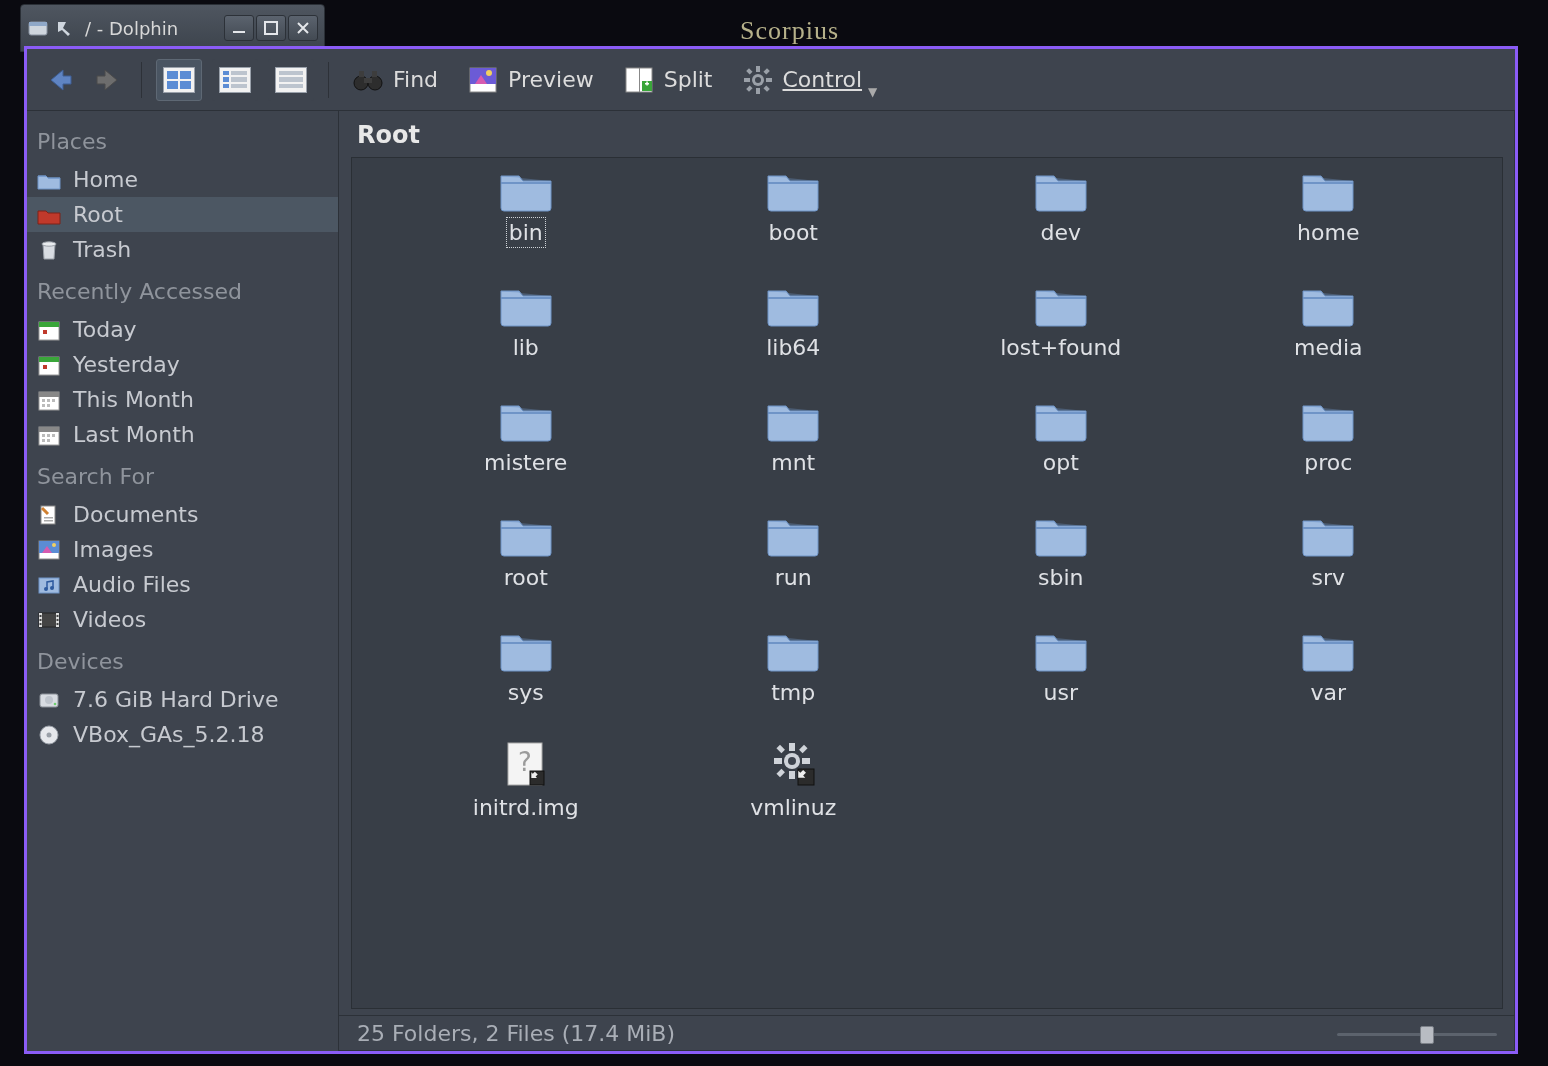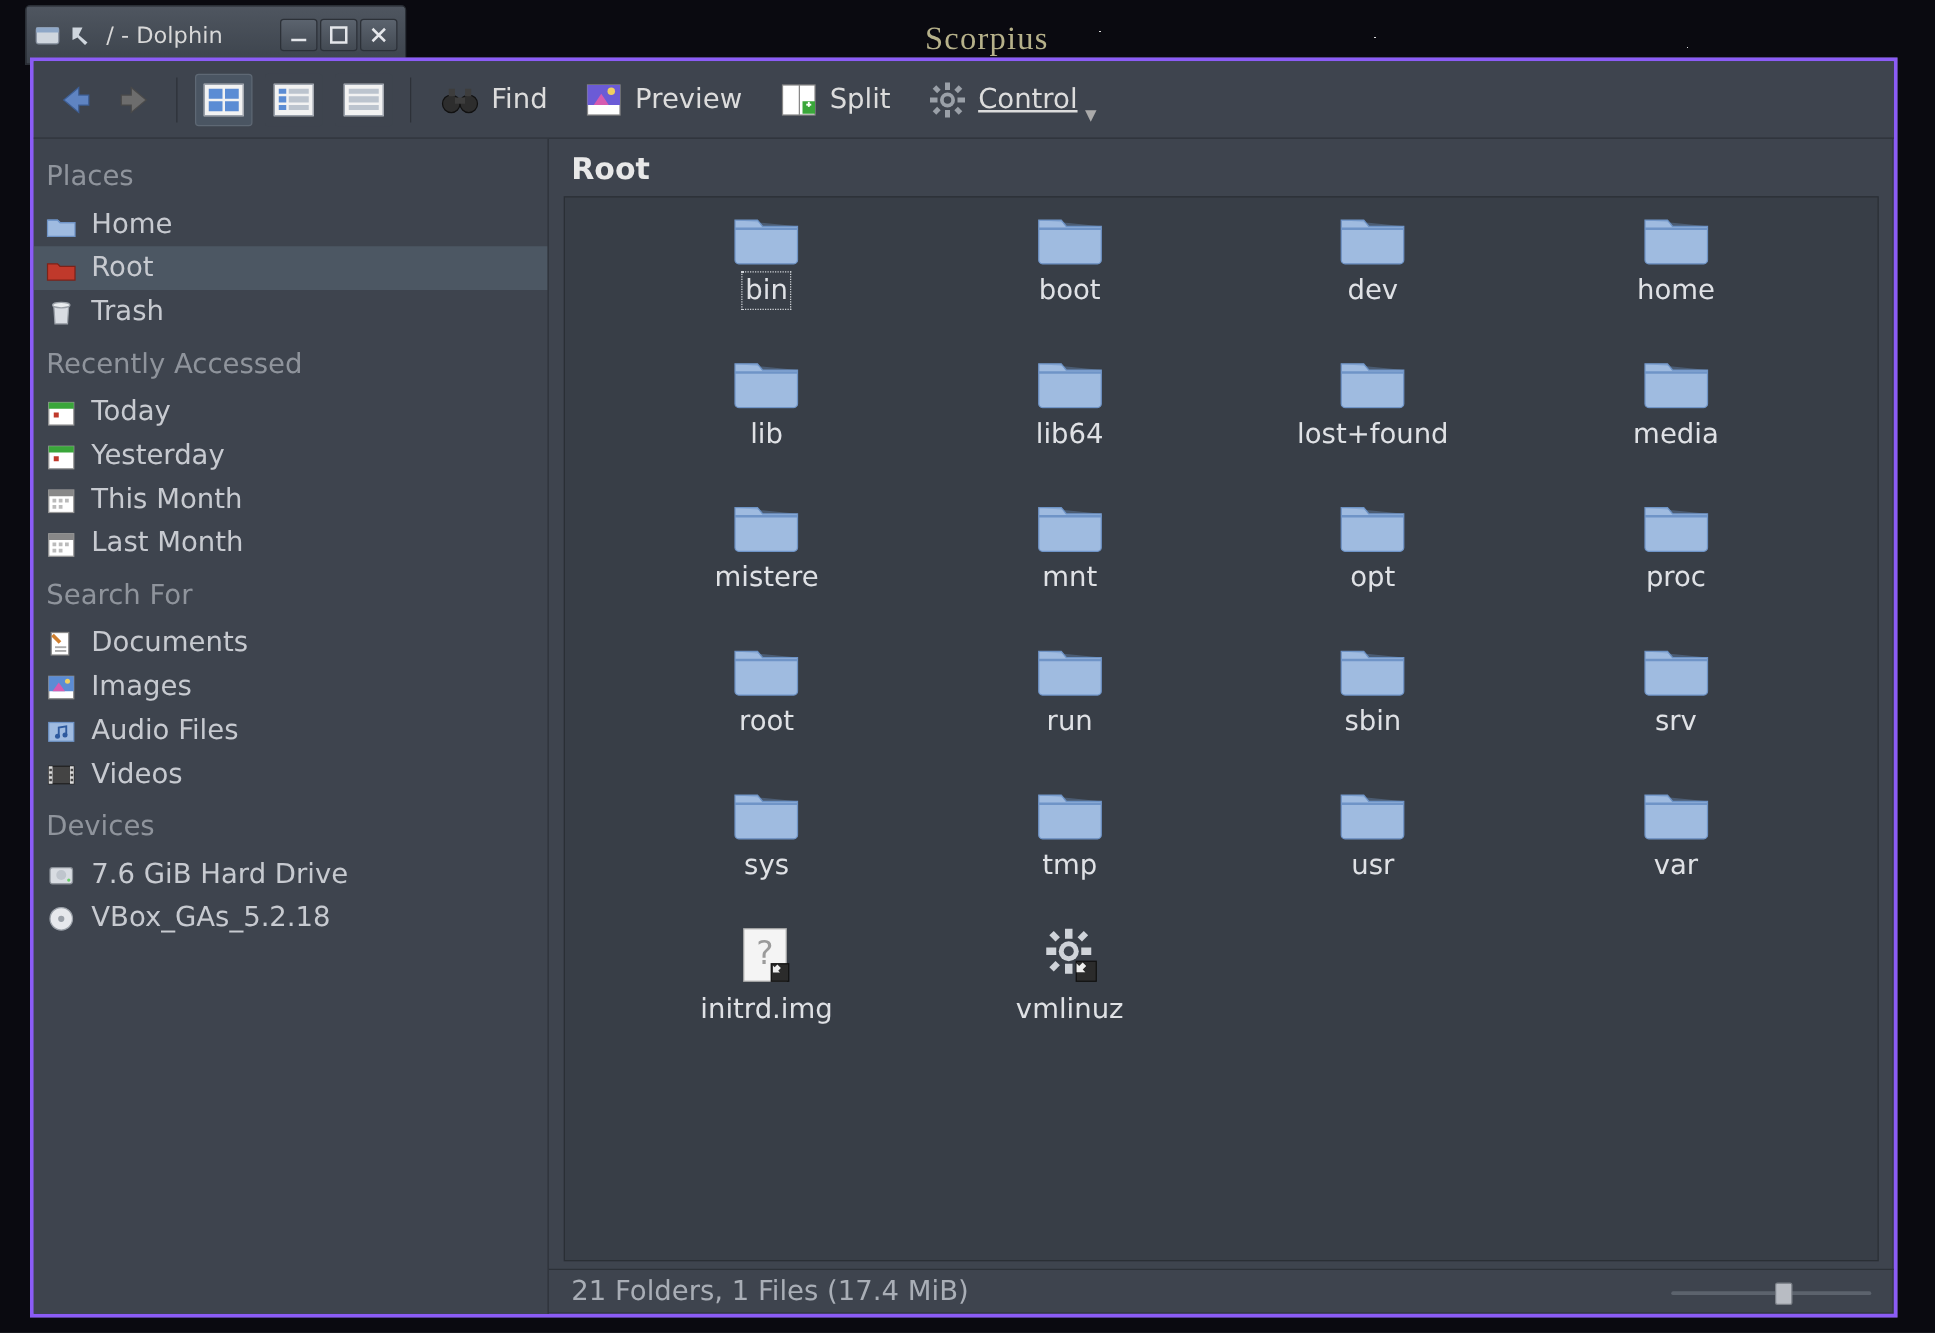--- a/index.html
+++ b/index.html
@@ -116,21 +116,21 @@
   padding: 4px 10px;
   height:42px;
   color:#dcdcdc; font-size:22px;
 }
 .tool .ticon { width:30px; height:30px; display:flex;align-items:center;justify-content:center;}
 .tool.control .arrow { font-size:12px; color:#aaa; margin-left:-4px; position:relative; top:12px;}
 .body {
   flex:1; display:flex; min-height:0;
 }
 .sidebar {
-  width: 412px;
+  width: 312px;
   background: #3e444e;
   border-right: 1px solid #2c3138;
   padding-top: 6px;
   overflow:auto;
   color:#c7cad0;
   font-size:22px;
 }
 .side-section-title {
   color: #8f949c;
   font-size: 22px;
@@ -739,21 +739,21 @@
                   </g>
                   <rect x="30" y="28" width="16" height="16" fill="#2b2b2b" stroke="#111"></rect>
                   <path d="M33 42l5-5h-3v-4h-4v4h-3z" fill="#eee" transform="rotate(45 38 36)"></path>
                 </svg>
               </div>
               <div class="ilabel">vmlinuz</div>
             </div>
           </div>
       </div>
       <div class="statusbar">
-        <span>21 Folders, 1 Files (17.4 MiB)</span>
+        <span>25 Folders, 2 Files (17.4 MiB)</span>
         <div class="zoom-slider">
           <div class="track"></div>
             <div class="thumb"></div>
         </div>
       </div>
     </div>
   </div>
 </div>
 
 </body></html>

